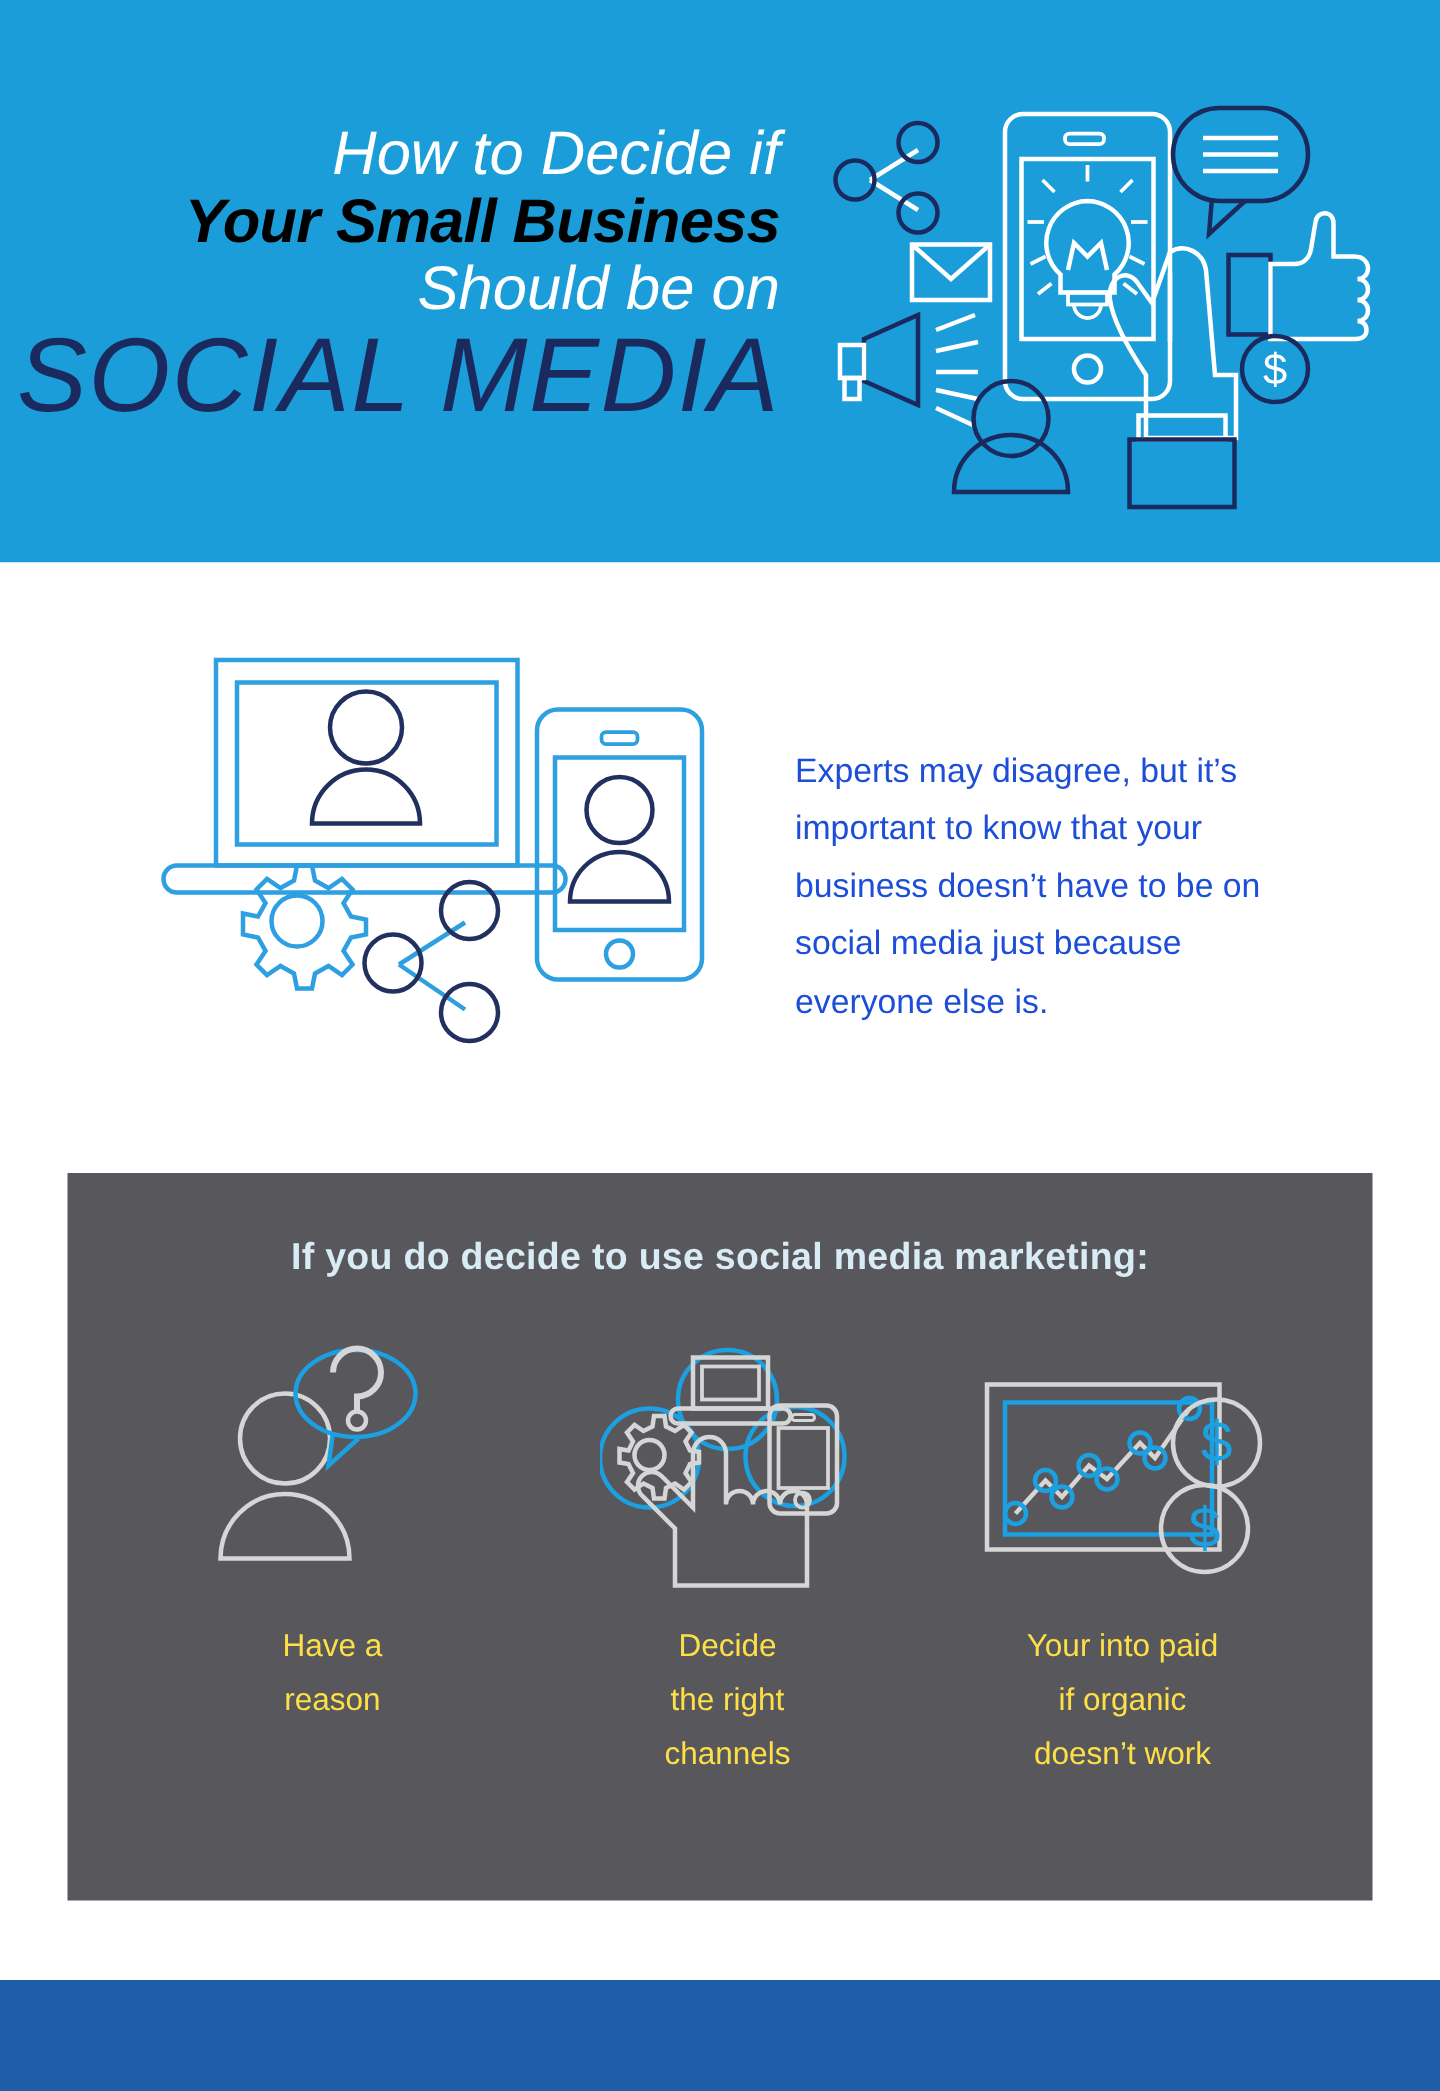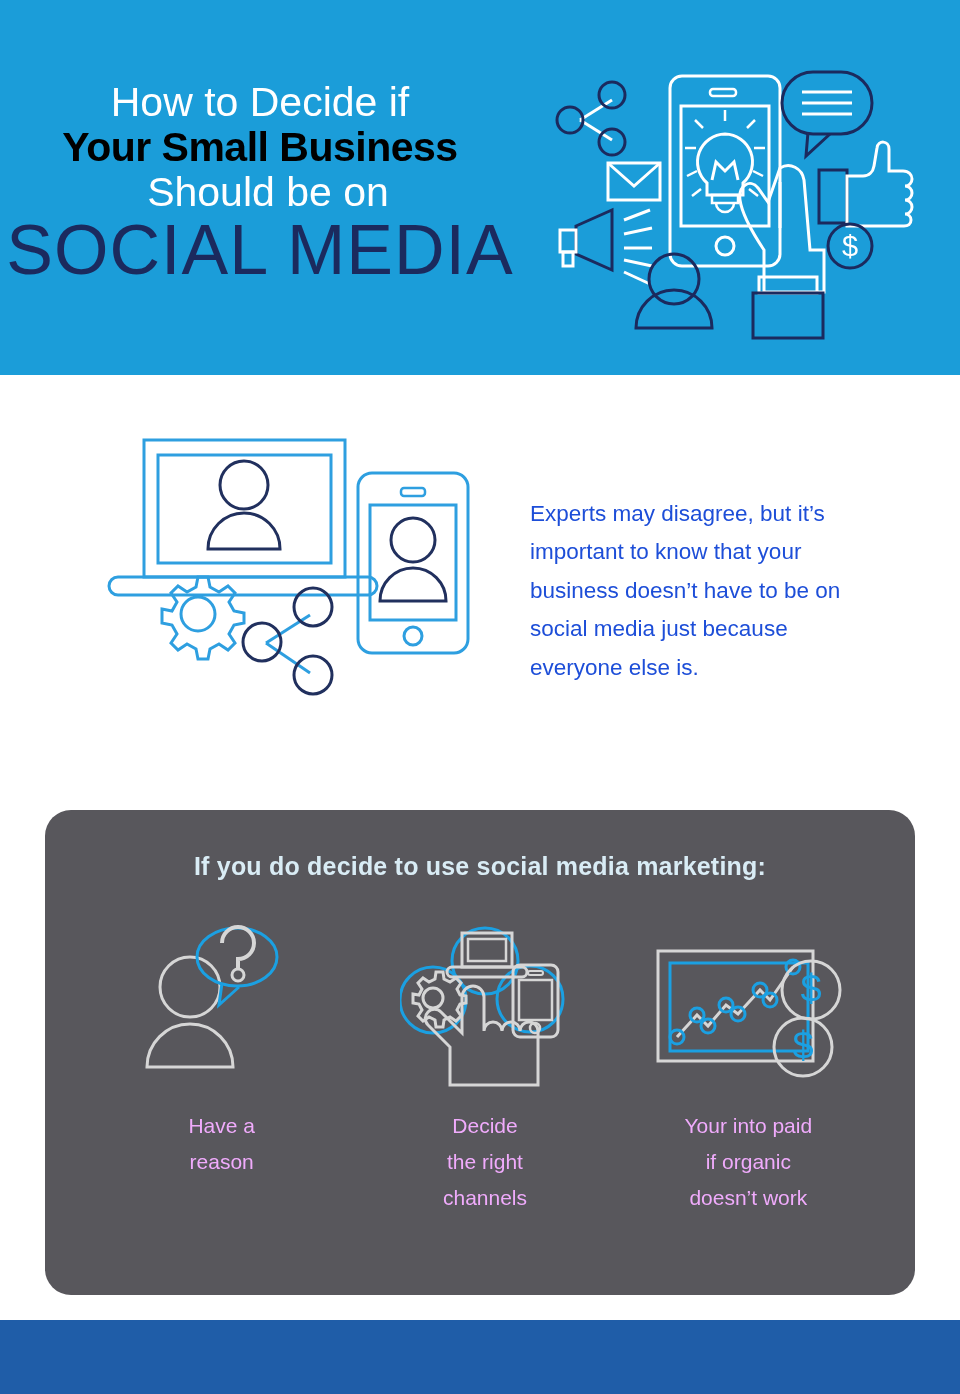--- a/index.html
+++ b/index.html
@@ -19,22 +19,23 @@
   .header {
     position: absolute;
     left: 0; top: 0;
     width: 960px; height: 375px;
     background: #1b9dd9;
   }
   .header-title {
     position: absolute;
     left: 0; top: 82px;
     width: 520px;
-    text-align: center;
+    text-align: right;
     line-height: 1.0;
+    font-style: italic;
   }
   .t-line1 {
     display: block;
     font-size: 41px;
     font-weight: 400;
     color: #ffffff;
     letter-spacing: 0px;
     padding-bottom: 4px;
   }
   .t-line2 {
@@ -84,24 +85,23 @@
     width: 350px;
     font-size: 22.5px;
     line-height: 38.5px;
     color: #1d4ed8;
     font-weight: 400;
   }
 
   
   .panel {
     position: absolute;
-    left: 45px; top: 810px;
+    left: 45px; top: 782px;
     width: 870px; height: 485px;
     background: #58575c;
-    border-radius: 26px;
   }
   .panel-heading {
     position: absolute;
     left: 0; top: 42px;
     width: 870px;
     text-align: center;
     font-size: 25px;
     font-weight: 700;
     color: #d9ecf5;
     letter-spacing: 0.2px;
@@ -123,21 +123,21 @@
   .card-art {
     height: 175px;
     display: flex;
     align-items: flex-end;
     justify-content: center;
   }
   .card-label {
     margin-top: 18px;
     font-size: 21px;
     line-height: 36px;
-    color: #f0abfc;
+    color: #fde047;
     text-align: center;
     font-weight: 400;
     white-space: pre-line;
   }
 
   
   .footer {
     position: absolute;
     left: 0; top: 1320px;
     width: 960px; height: 74px;

